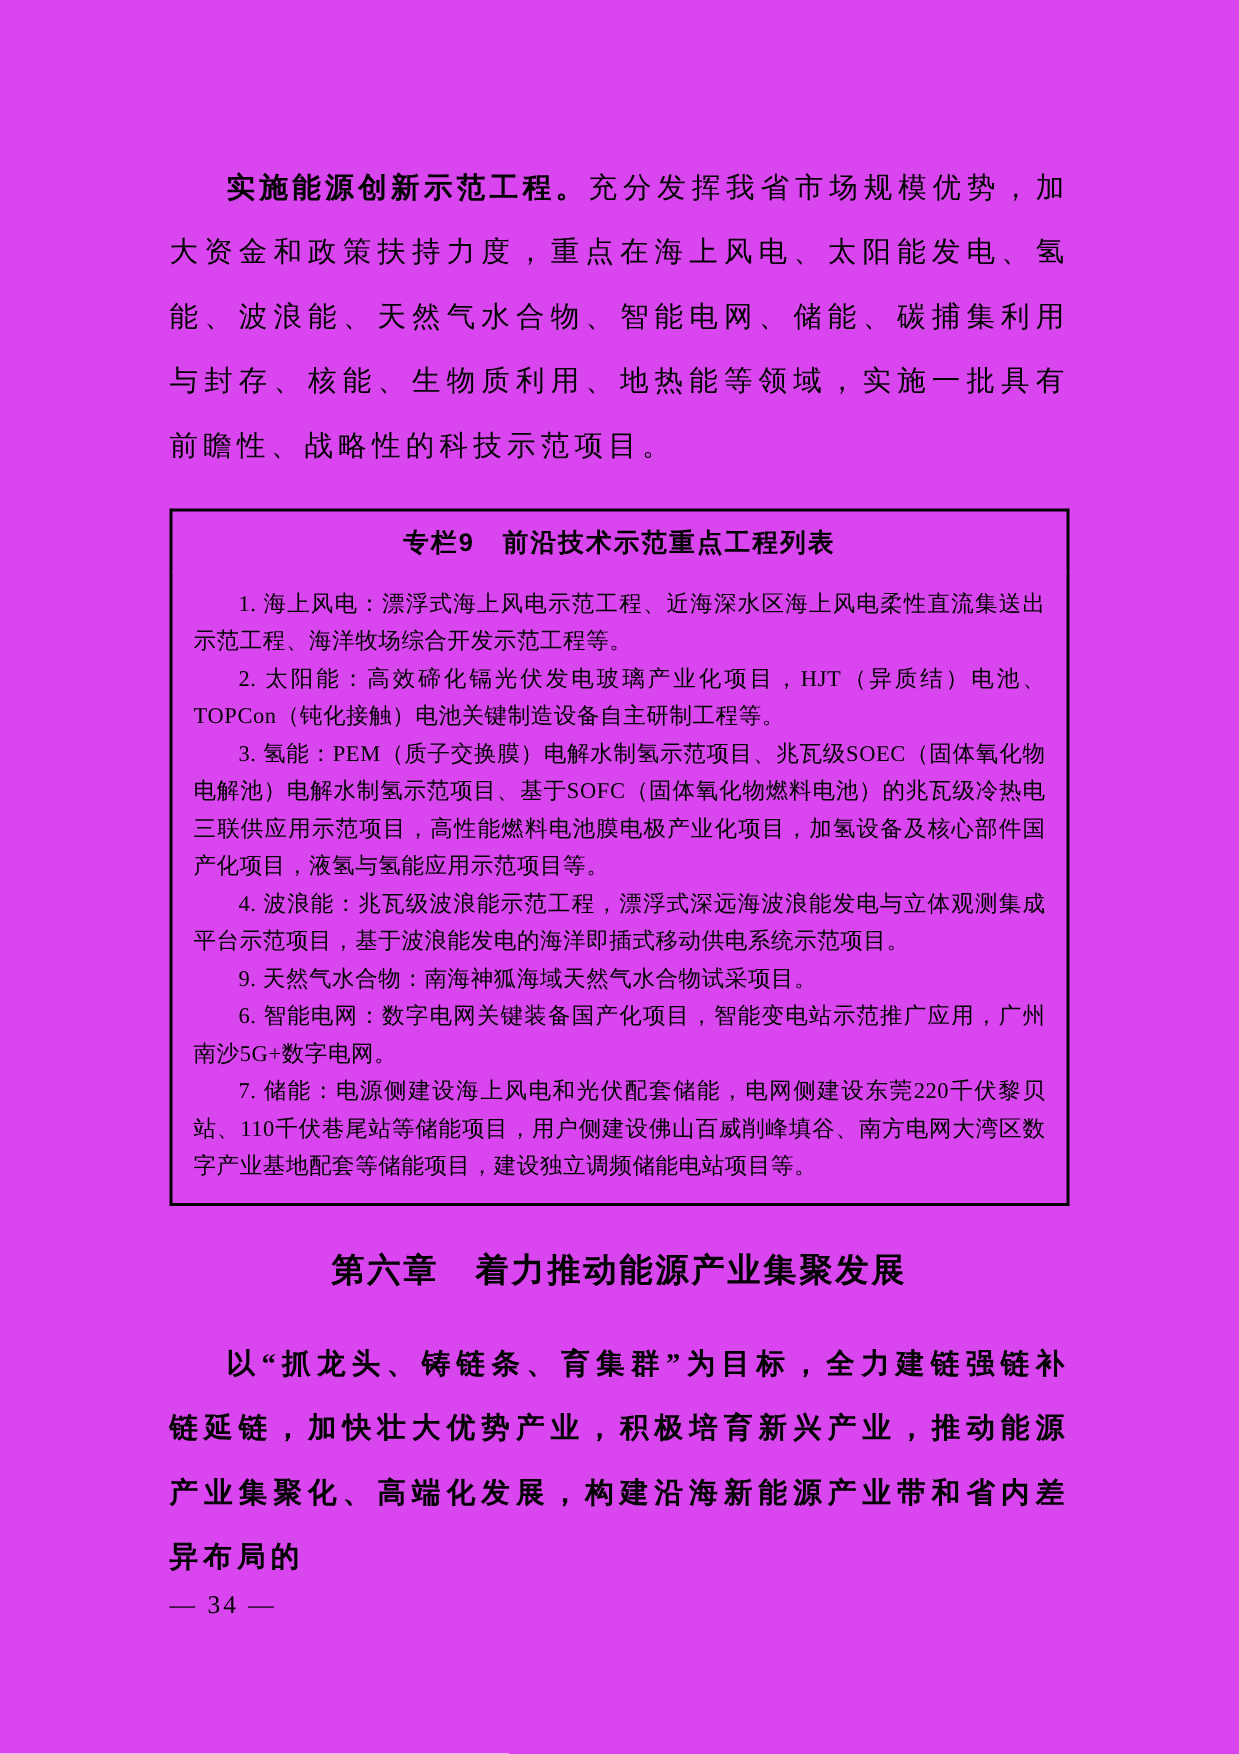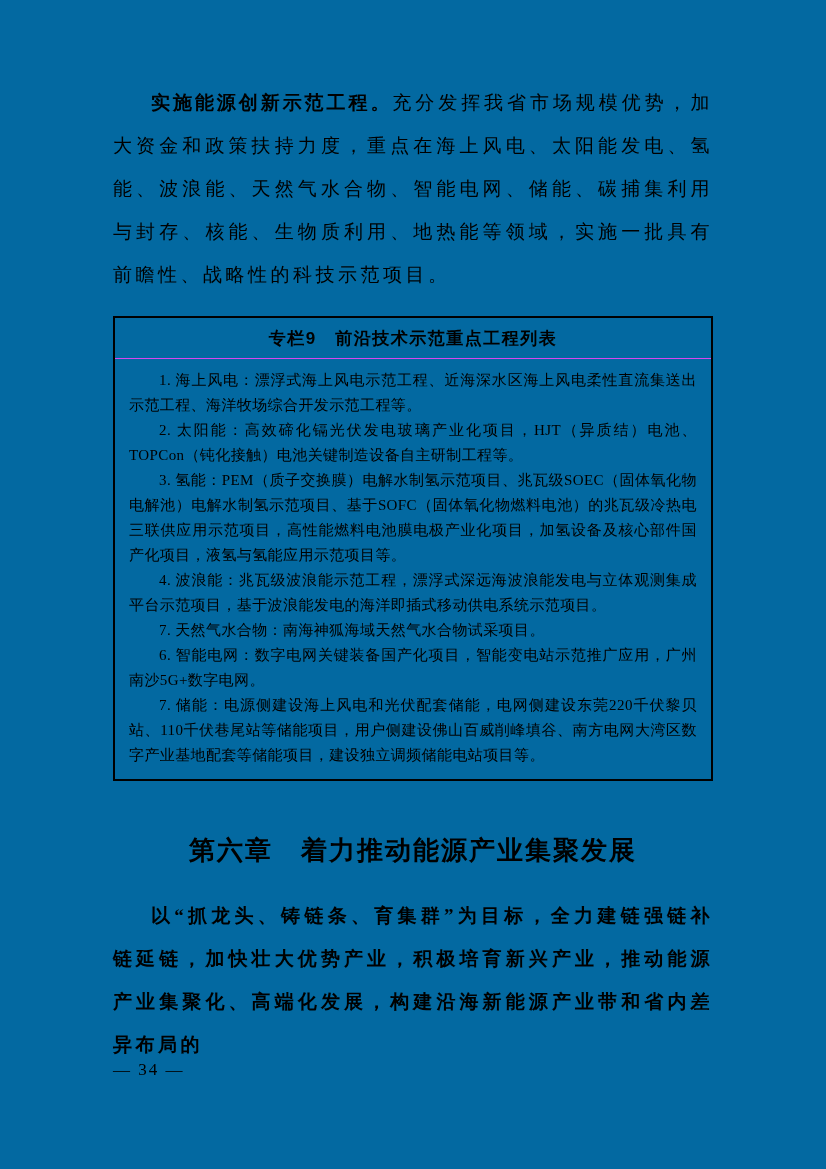--- a/index.html
+++ b/index.html
@@ -1,22 +1,22 @@
 <!DOCTYPE html>
 <html><head>
 <meta charset="utf-8">
 <style>
   * { margin: 0; padding: 0; box-sizing: border-box; }
   html, body { background: #ffffff; }
   .page {
     width: 826px;
     height: 1169px;
-    background: #0369a1;
+    background: #d946ef;
     position: relative;
-    padding: 81px 113px 0 113px;
+    padding: 104px 113px 0 113px;
     font-family: "Liberation Serif", serif;
     color: #000000;
     overflow: hidden;
   }
   .para {
     font-size: 19px;
     line-height: 43px;
     letter-spacing: 3.5px;
     text-align: justify;
     text-indent: 2em;
@@ -43,25 +43,25 @@
     padding: 9px 14px 11px 14px;
   }
   .box-item {
     font-size: 15px;
     line-height: 25px;
     text-align: justify;
     text-indent: 2em;
     letter-spacing: 0.4px;
   }
   .chapter-heading {
-    margin-top: 52px;
+    margin-top: 28px;
     text-align: center;
     font-family: "Liberation Sans", sans-serif;
     font-weight: bold;
-    font-size: 26px;
+    font-size: 22px;
     letter-spacing: 2px;
   }
   .para-goal {
     margin-top: 26px;
     font-weight: bold;
   }
   .page-number {
     position: absolute;
     left: 113px;
     bottom: 89px;
@@ -76,21 +76,21 @@
 
   <p class="para"><span class="lead">实施能源创新示范工程。</span><span>充分发挥我省市场规模优势，加大资金和政策扶持力度，重点在海上风电、太阳能发电、氢能、波浪能、天然气水合物、智能电网、储能、碳捕集利用与封存、核能、生物质利用、地热能等领域，实施一批具有前瞻性、战略性的科技示范项目。</span></p>
 
   <div class="column-box">
     <div class="box-title">专栏9　前沿技术示范重点工程列表</div>
     <div class="box-body">
       <p class="box-item">1. 海上风电：漂浮式海上风电示范工程、近海深水区海上风电柔性直流集送出示范工程、海洋牧场综合开发示范工程等。</p>
       <p class="box-item">2. 太阳能：高效碲化镉光伏发电玻璃产业化项目，HJT（异质结）电池、TOPCon（钝化接触）电池关键制造设备自主研制工程等。</p>
       <p class="box-item">3. 氢能：PEM（质子交换膜）电解水制氢示范项目、兆瓦级SOEC（固体氧化物电解池）电解水制氢示范项目、基于SOFC（固体氧化物燃料电池）的兆瓦级冷热电三联供应用示范项目，高性能燃料电池膜电极产业化项目，加氢设备及核心部件国产化项目，液氢与氢能应用示范项目等。</p>
       <p class="box-item">4. 波浪能：兆瓦级波浪能示范工程，漂浮式深远海波浪能发电与立体观测集成平台示范项目，基于波浪能发电的海洋即插式移动供电系统示范项目。</p>
-      <p class="box-item">7. 天然气水合物：南海神狐海域天然气水合物试采项目。</p>
+      <p class="box-item">9. 天然气水合物：南海神狐海域天然气水合物试采项目。</p>
       <p class="box-item">6. 智能电网：数字电网关键装备国产化项目，智能变电站示范推广应用，广州南沙5G+数字电网。</p>
       <p class="box-item">7. 储能：电源侧建设海上风电和光伏配套储能，电网侧建设东莞220千伏黎贝站、110千伏巷尾站等储能项目，用户侧建设佛山百威削峰填谷、南方电网大湾区数字产业基地配套等储能项目，建设独立调频储能电站项目等。</p>
     </div>
   </div>
 
   <h1 class="chapter-heading">第六章　着力推动能源产业集聚发展</h1>
 
   <p class="para para-goal">以“抓龙头、铸链条、育集群”为目标，全力建链强链补链延链，加快壮大优势产业，积极培育新兴产业，推动能源产业集聚化、高端化发展，构建沿海新能源产业带和省内差异布局的</p>
 
   <div class="page-number">— 34 —</div>

